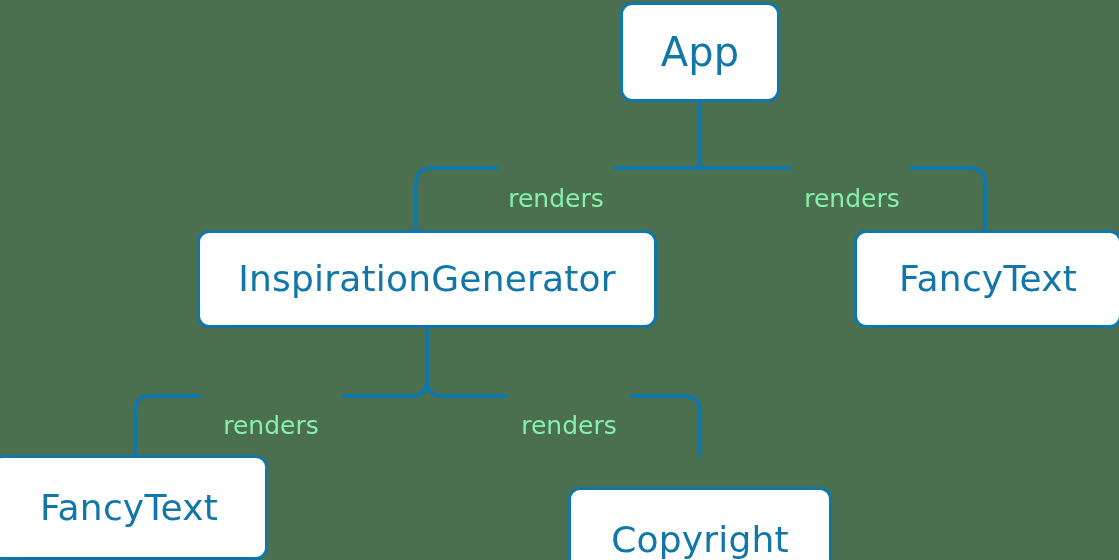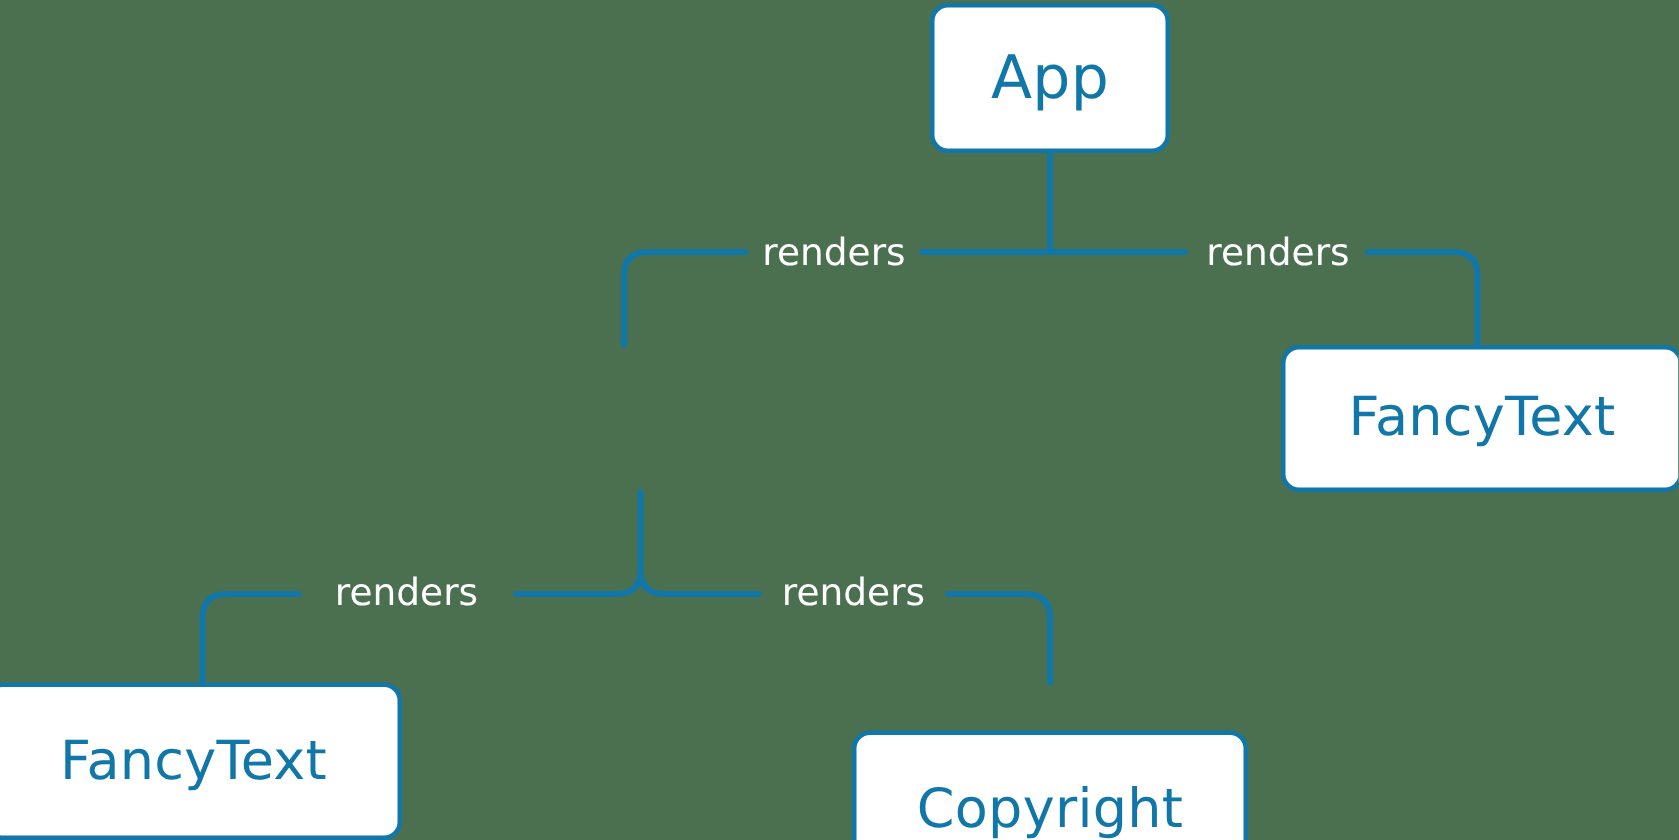--- a/index.html
+++ b/index.html
@@ -38,26 +38,27 @@
     letter-spacing: 0.2px;
     white-space: nowrap;
   }
   .node-label {
     color: #1177a8;
     font-size: 36px;
     line-height: 1;
   }
   .edge-label {
     position: absolute;
-    color: #ffffff;
+    color: #86efac;
     font-family: "DejaVu Sans", sans-serif;
     font-size: 25px;
     line-height: 1;
     white-space: nowrap;
     transform: translate(-50%, -50%);
+    margin-top: 30px;
   }
 </style>
 </head>
 <body>
 
 <div id="diagram-root">
 
   <svg id="tree-svg" viewBox="0 0 1119 560">
     <g fill="none" stroke="#1177a8" stroke-width="4" stroke-linecap="round">
 
@@ -76,20 +77,23 @@
 
       <path d="M 632 396 L 684 396 Q 700 396 700 412 L 700 455"></path>
 
     </g>
   </svg>
 
   <div class="node-box" style="left:620px; top:2px; width:160px; height:100px;">
     <span class="node-label" style="font-size:40px;">App</span>
   </div>
 
+  <div class="node-box" style="left:197px; top:230px; width:460px; height:98px;">
+    <span class="node-label" style="font-size:36px;">InspirationGenerator</span>
+  </div>
 
   <div class="node-box" style="left:854px; top:230px; width:268px; height:98px;">
     <span class="node-label" style="font-size:36px;">FancyText</span>
   </div>
 
   <div class="node-box" style="left:-10px; top:455px; width:278px; height:105px;">
     <span class="node-label" style="font-size:36px;">FancyText</span>
   </div>
 
   <div class="node-box" style="left:568px; top:455px; width:264px; height:105px;margin-top:32px;">

